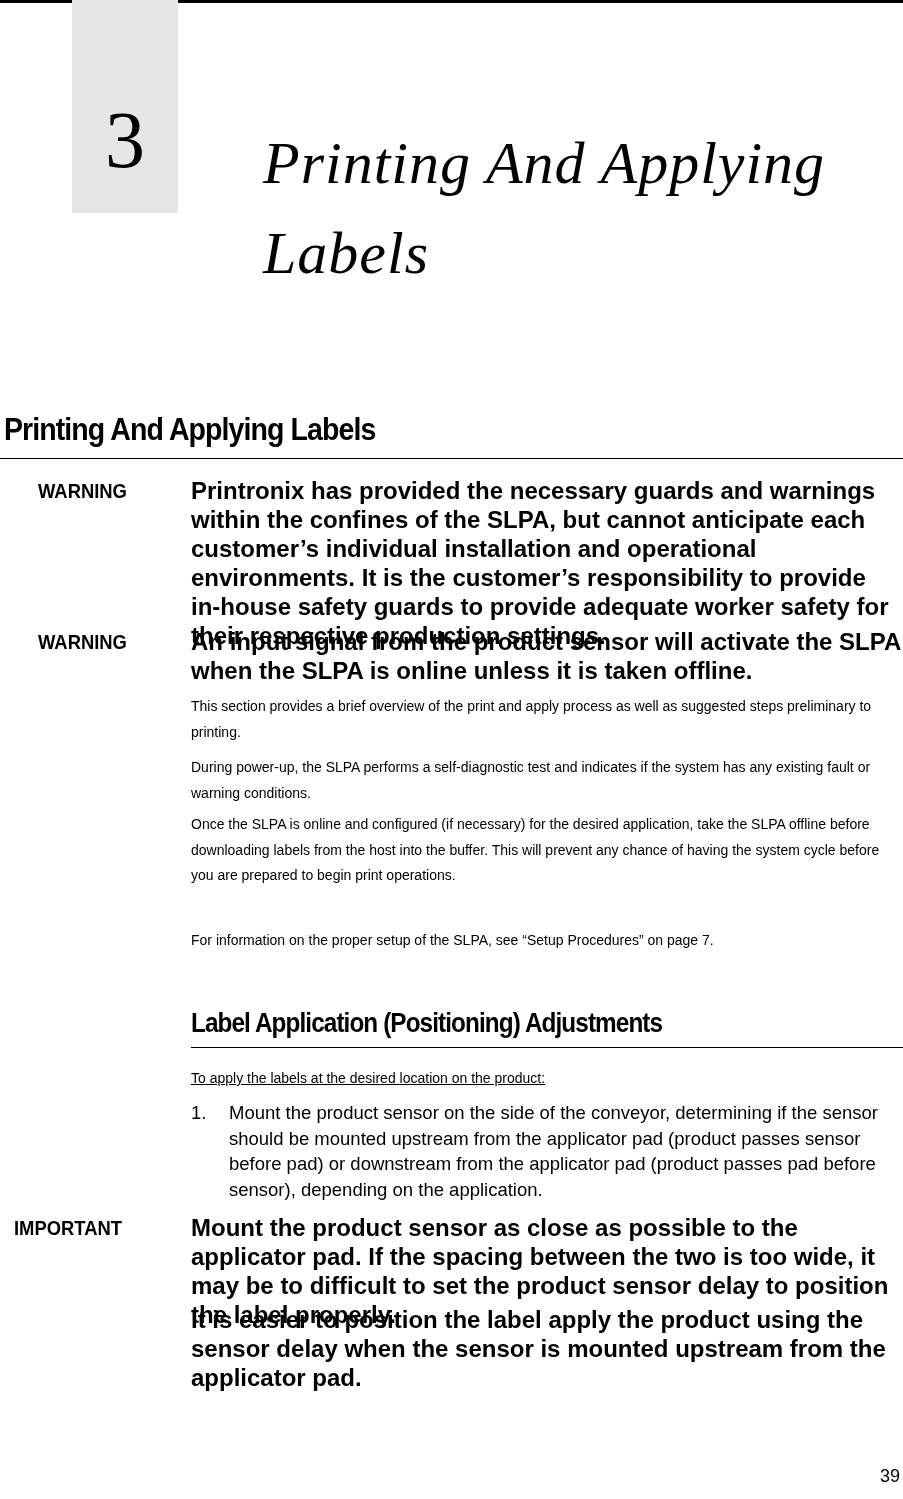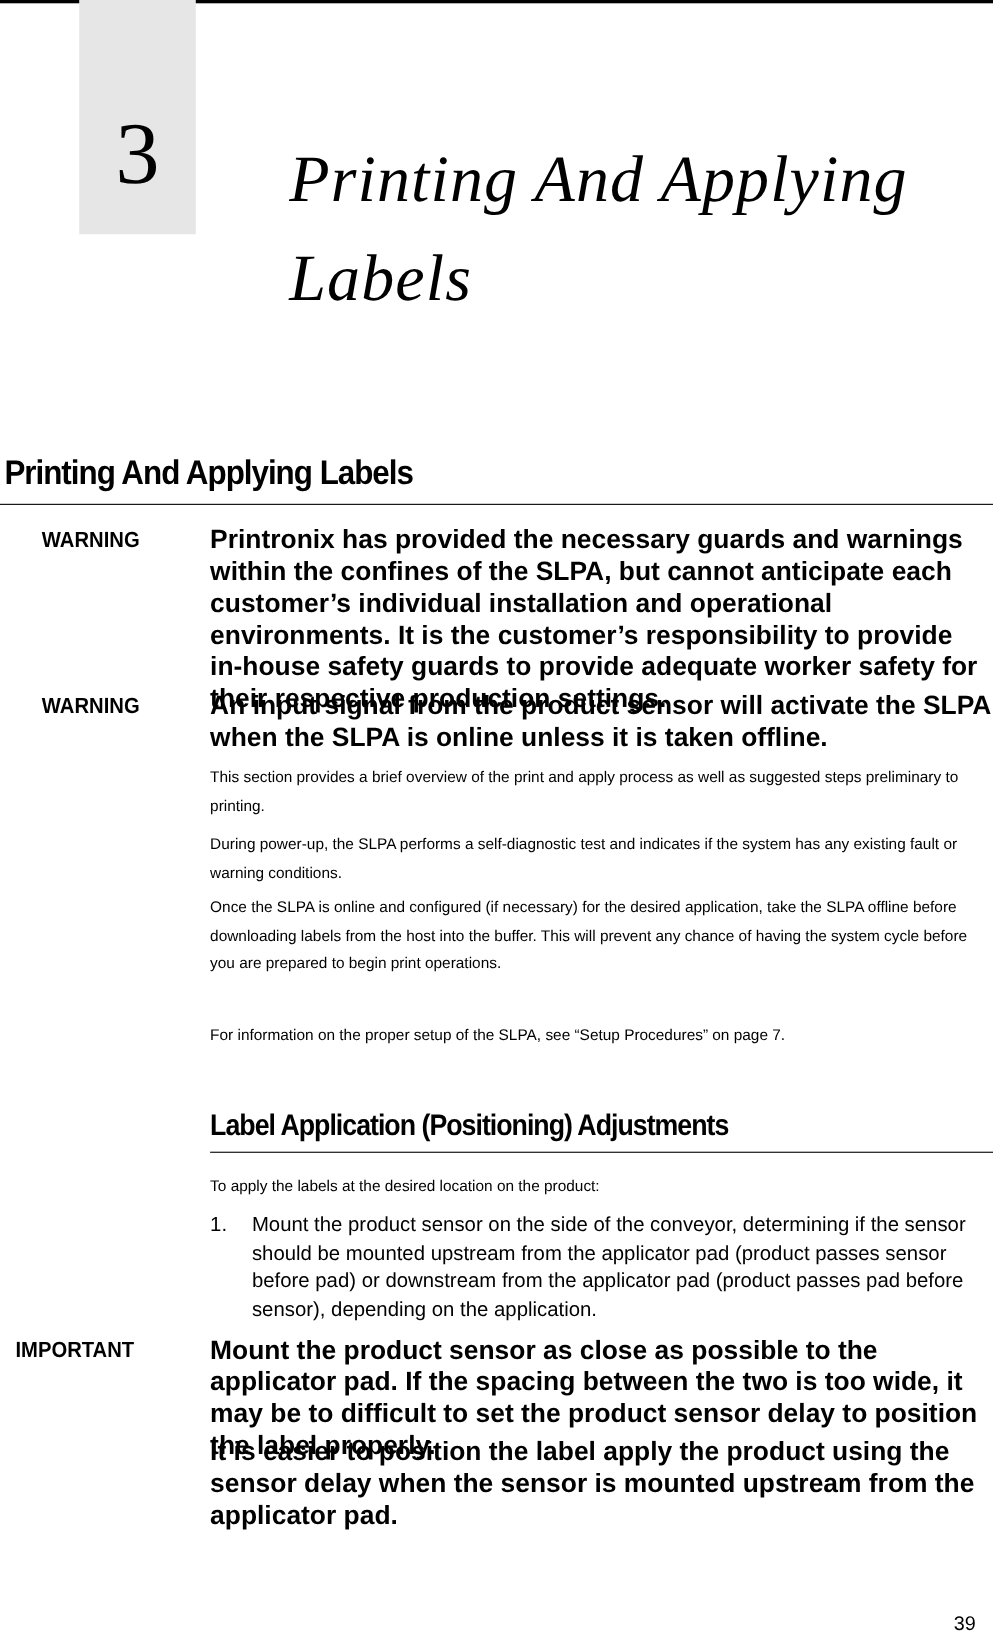--- a/index.html
+++ b/index.html
@@ -38,21 +38,21 @@
     .block.bold { font-weight: bold; font-size: 24px; line-height: 29px; }
     .sub-heading {
       position: absolute; left: 191px; top: 1005px;
       font-weight: bold; font-size: 27px; line-height: 36px; letter-spacing: -1px;
       transform: scaleX(0.9); transform-origin: left;
     }
     .sub-rule { position: absolute; left: 191px; top: 1047px; width: 712px; height: 1px; background: #000; }
     .list-item { position: absolute; left: 191px; width: 710px; font-size: 18.5px; line-height: 25.5px; }
     .list-num { position: absolute; left: 0; top: 0; }
     .list-text { position: absolute; left: 38px; top: 0; width: 672px; }
-    .page-num { position: absolute; right: 16px; top: 1466px; font-size: 18px; }
+    .page-num { position: absolute; right: 3px; top: 1466px; font-size: 18px; }
   </style>
 </head>
 <body>
 
 <div class="top-rule"></div>
 <div class="chapter-tab"></div>
 <div class="chapter-num">3</div>
 <div class="chapter-title">Printing And Applying Labels</div>
 
 <div class="section-heading">Printing And Applying Labels</div>
@@ -65,21 +65,21 @@
 <div class="block bold" style="top:627px;">An input signal from the product sensor will activate the SLPA when the SLPA is online unless it is taken offline.</div>
 
 <div class="block" style="top:694px;">This section provides a brief overview of the print and apply process as well as suggested steps preliminary to printing.</div>
 <div class="block" style="top:755px;">During power-up, the SLPA performs a self-diagnostic test and indicates if the system has any existing fault or warning conditions.</div>
 <div class="block" style="top:812px;">Once the SLPA is online and configured (if necessary) for the desired application, take the SLPA offline before downloading labels from the host into the buffer. This will prevent any chance of having the system cycle before you are prepared to begin print operations.</div>
 <div class="block" style="top:928px;">For information on the proper setup of the SLPA, see “Setup Procedures” on page 7.</div>
 
 <div class="sub-heading">Label Application (Positioning) Adjustments</div>
 <div class="sub-rule"></div>
 
-<div class="block" style="top:1066px;">To apply the labels at the desired location on the product:</div>
+<div class="block" style="top:1066px;text-decoration:underline;">To apply the labels at the desired location on the product:</div>
 
 <div class="list-item" style="top:1100px;">
   <span class="list-num">1.</span>
   <span class="list-text">Mount the product sensor on the side of the conveyor, determining if the sensor should be mounted upstream from the applicator pad (product passes sensor before pad) or downstream from the applicator pad (product passes pad before sensor), depending on the application.</span>
 </div>
 
 <div class="label" style="left:14px; top:1214px;">IMPORTANT</div>
 <div class="block bold" style="top:1213px;">Mount the product sensor as close as possible to the applicator pad. If the spacing between the two is too wide, it may be to difficult to set the product sensor delay to position the label properly.</div>
 <div class="block bold" style="top:1305px;">It is easier to position the label apply the product using the sensor delay when the sensor is mounted upstream from the applicator pad.</div>
 

